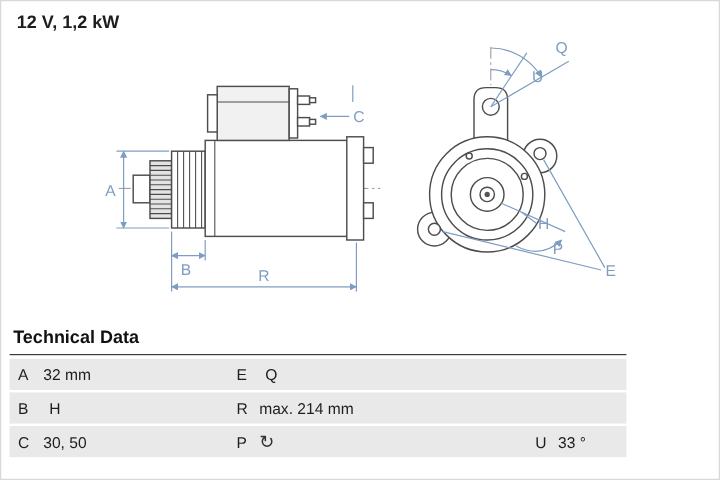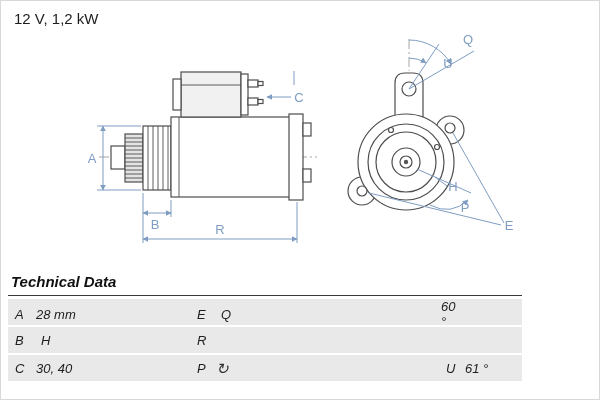--- a/index.html
+++ b/index.html
@@ -2,31 +2,31 @@
 <html><head>
 <meta charset="utf-8">
 <style>
   html,body{margin:0;padding:0;background:#fff;}
   .page{
     position:relative;width:600px;height:400px;background:#ffffff;
     font-family:"Liberation Sans",sans-serif;overflow:hidden;
     border:1px solid #d8d8d8;box-sizing:border-box;
   }
   .spec-text{
-    position:absolute;top:9px;left:13px;font-size:15px;font-weight:400;color:#1d1d1d;
+    position:absolute;top:9px;left:13px;font-size:15px;font-weight:700;color:#1d1d1d;
   }
   .drawing{position:absolute;top:26px;left:0;}
   .part{fill:#ffffff;stroke:#4d4d4d;stroke-width:1.2;}
   .partshade{fill:#f1f1f1;stroke:#4d4d4d;stroke-width:1.2;}
   .pinion{fill:#e3e3e3;stroke:#4d4d4d;stroke-width:1.2;}
   .detail{stroke:#4d4d4d;stroke-width:0.9;fill:none;}
   .cl{stroke:#8f8f8f;stroke-width:0.8;stroke-dasharray:10 3 2 3;fill:none;}
   .dim{stroke:#7f9dc2;stroke-width:1;fill:none;}
   .dimt{fill:#7f9dc2;font-size:13px;text-anchor:middle;font-family:"Liberation Sans",sans-serif;}
-  .tech{position:absolute;left:0;top:268px;width:528px;box-sizing:border-box;padding:0 7px;font-style:italic;}
+  .tech{position:absolute;left:0;top:268px;width:528px;box-sizing:border-box;padding:0 7px;}
   .tech-title{font-size:15px;font-weight:bold;color:#111;margin:4px 0 5px 3px;}
   .tech-rule{border-top:1.5px solid #3a3a3a;margin-bottom:3px;}
   .trow{
     display:grid;grid-template-columns:26px 156px 24px 225px 24px 1fr;
     align-items:center;height:26px;background:#e9e9e9;margin-bottom:2px;
     font-size:13px;color:#1e1e1e;
   }
   .tk{padding-left:7px;}
   .tv{padding-left:2px;}
   .rot-icon{font-size:15px;line-height:1;color:#333;}
@@ -133,35 +133,35 @@
       <text class="dimt" x="508" y="203">E</text>
     </g>
   </svg>
 
   <div class="tech">
     <div class="tech-title">Technical Data</div>
     <div class="tech-rule"></div>
 
     <div class="trow">
       <div class="tk">A</div>
-      <div class="tv">28 mm</div>
+      <div class="tv">32 mm</div>
       <div class="tk">E</div>
       <div class="tk">Q</div>
-      <div class="tv">60 °</div>
     </div>
 
     <div class="trow">
       <div class="tk">B</div>
       <div class="tk">H</div>
       <div class="tk">R</div>
+      <div class="tv">max. 214 mm</div>
     </div>
 
     <div class="trow">
       <div class="tk">C</div>
-      <div class="tv">30, 40</div>
+      <div class="tv">30, 50</div>
       <div class="tk">P</div>
       <div class="tv rot-icon">↻</div>
       <div class="tk">U</div>
-      <div class="tv">61 °</div>
+      <div class="tv">33 °</div>
     </div>
   </div>
 
 </div>
 
 </body></html>

